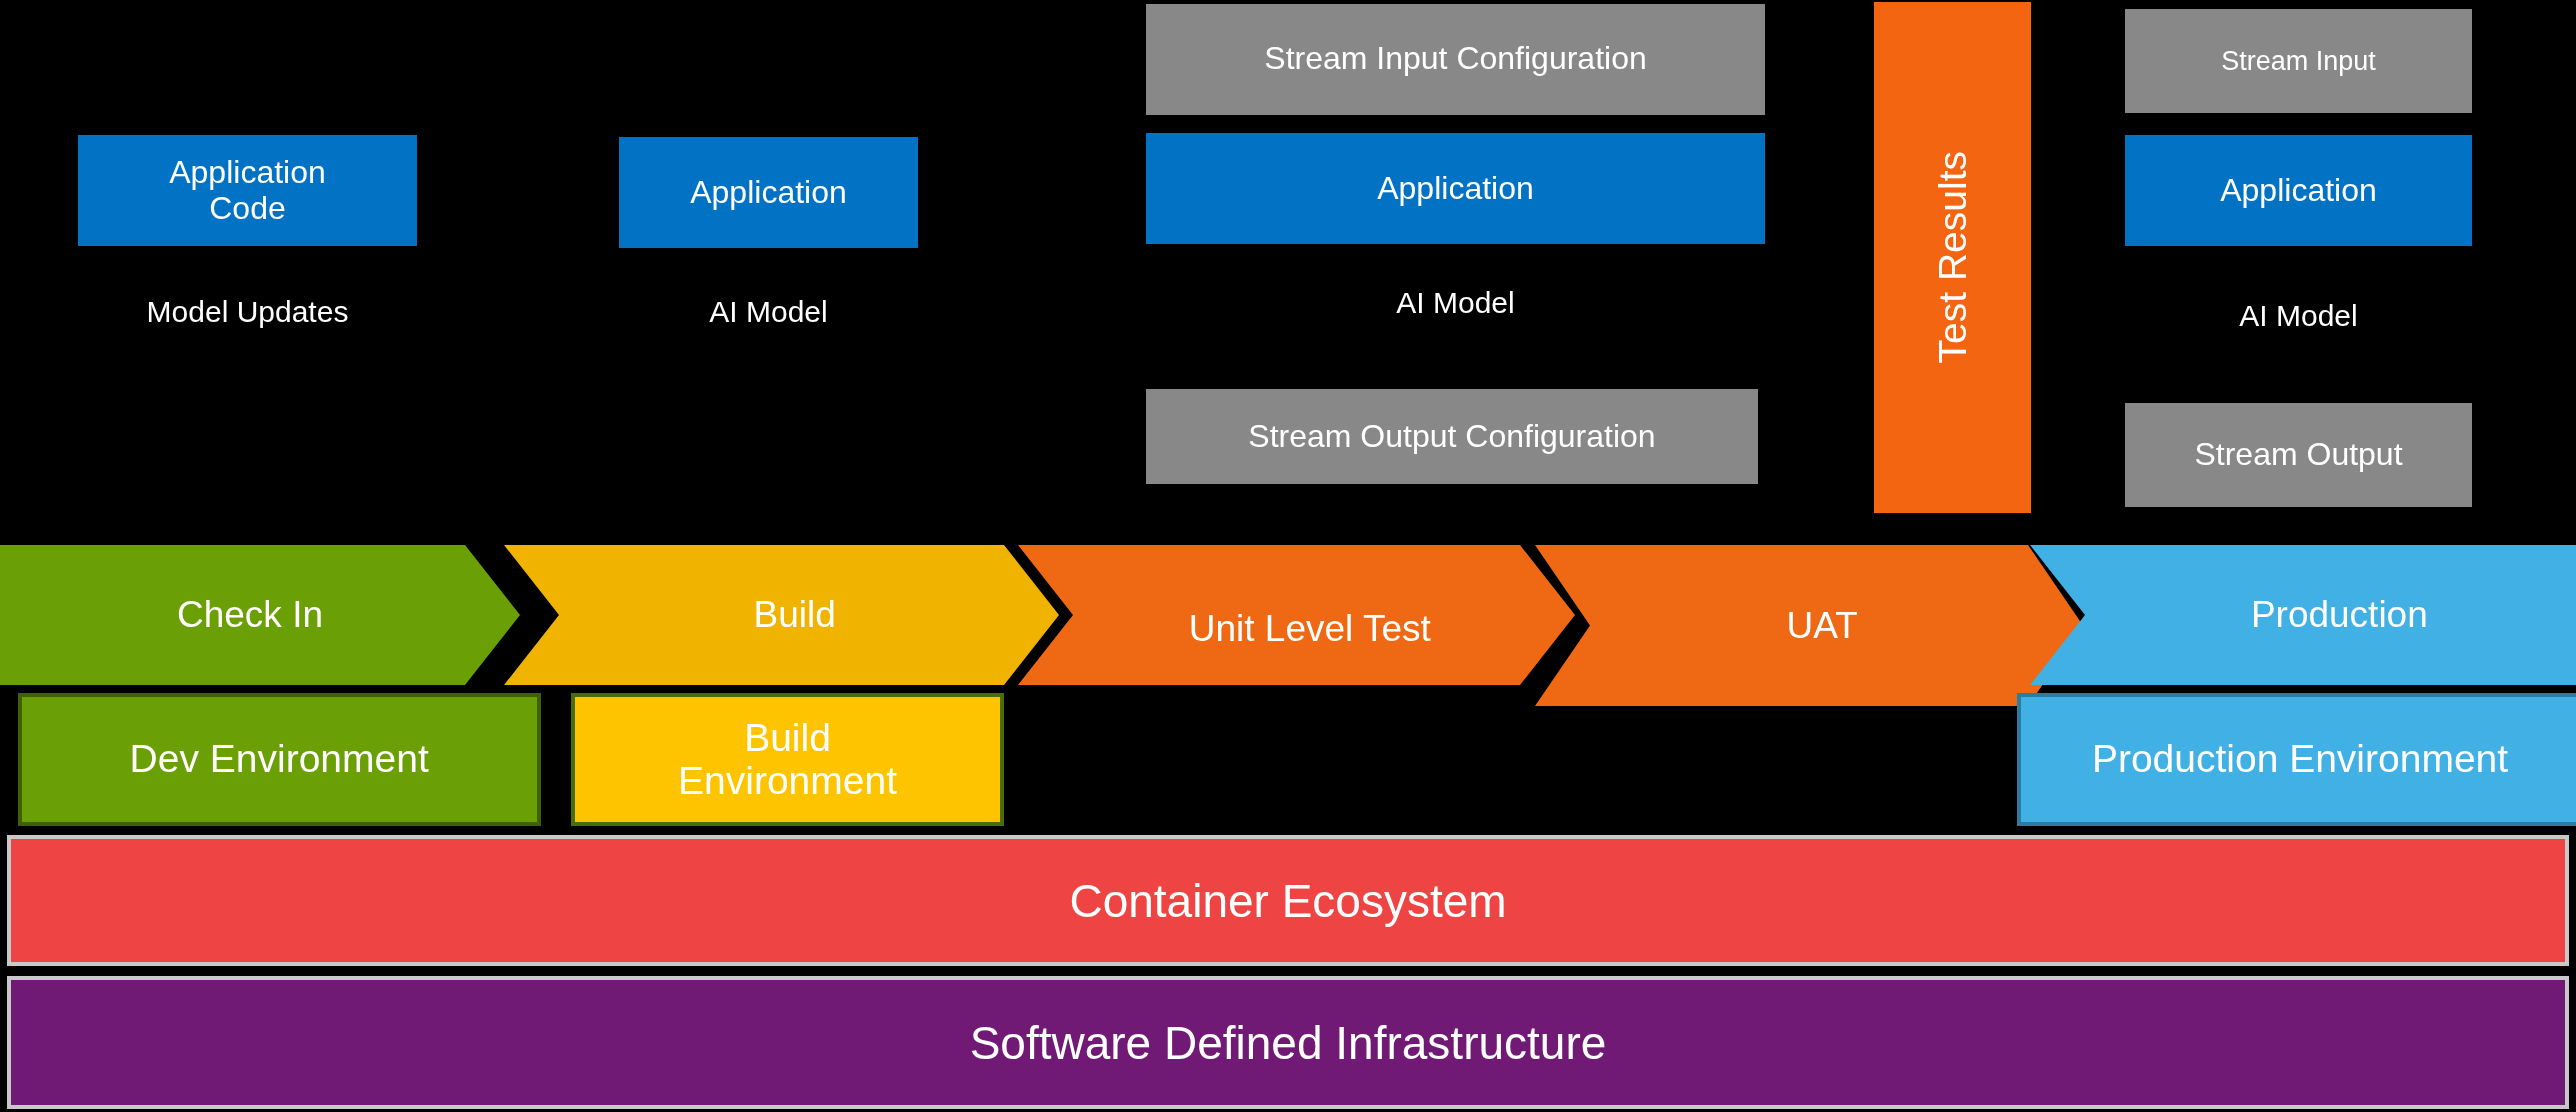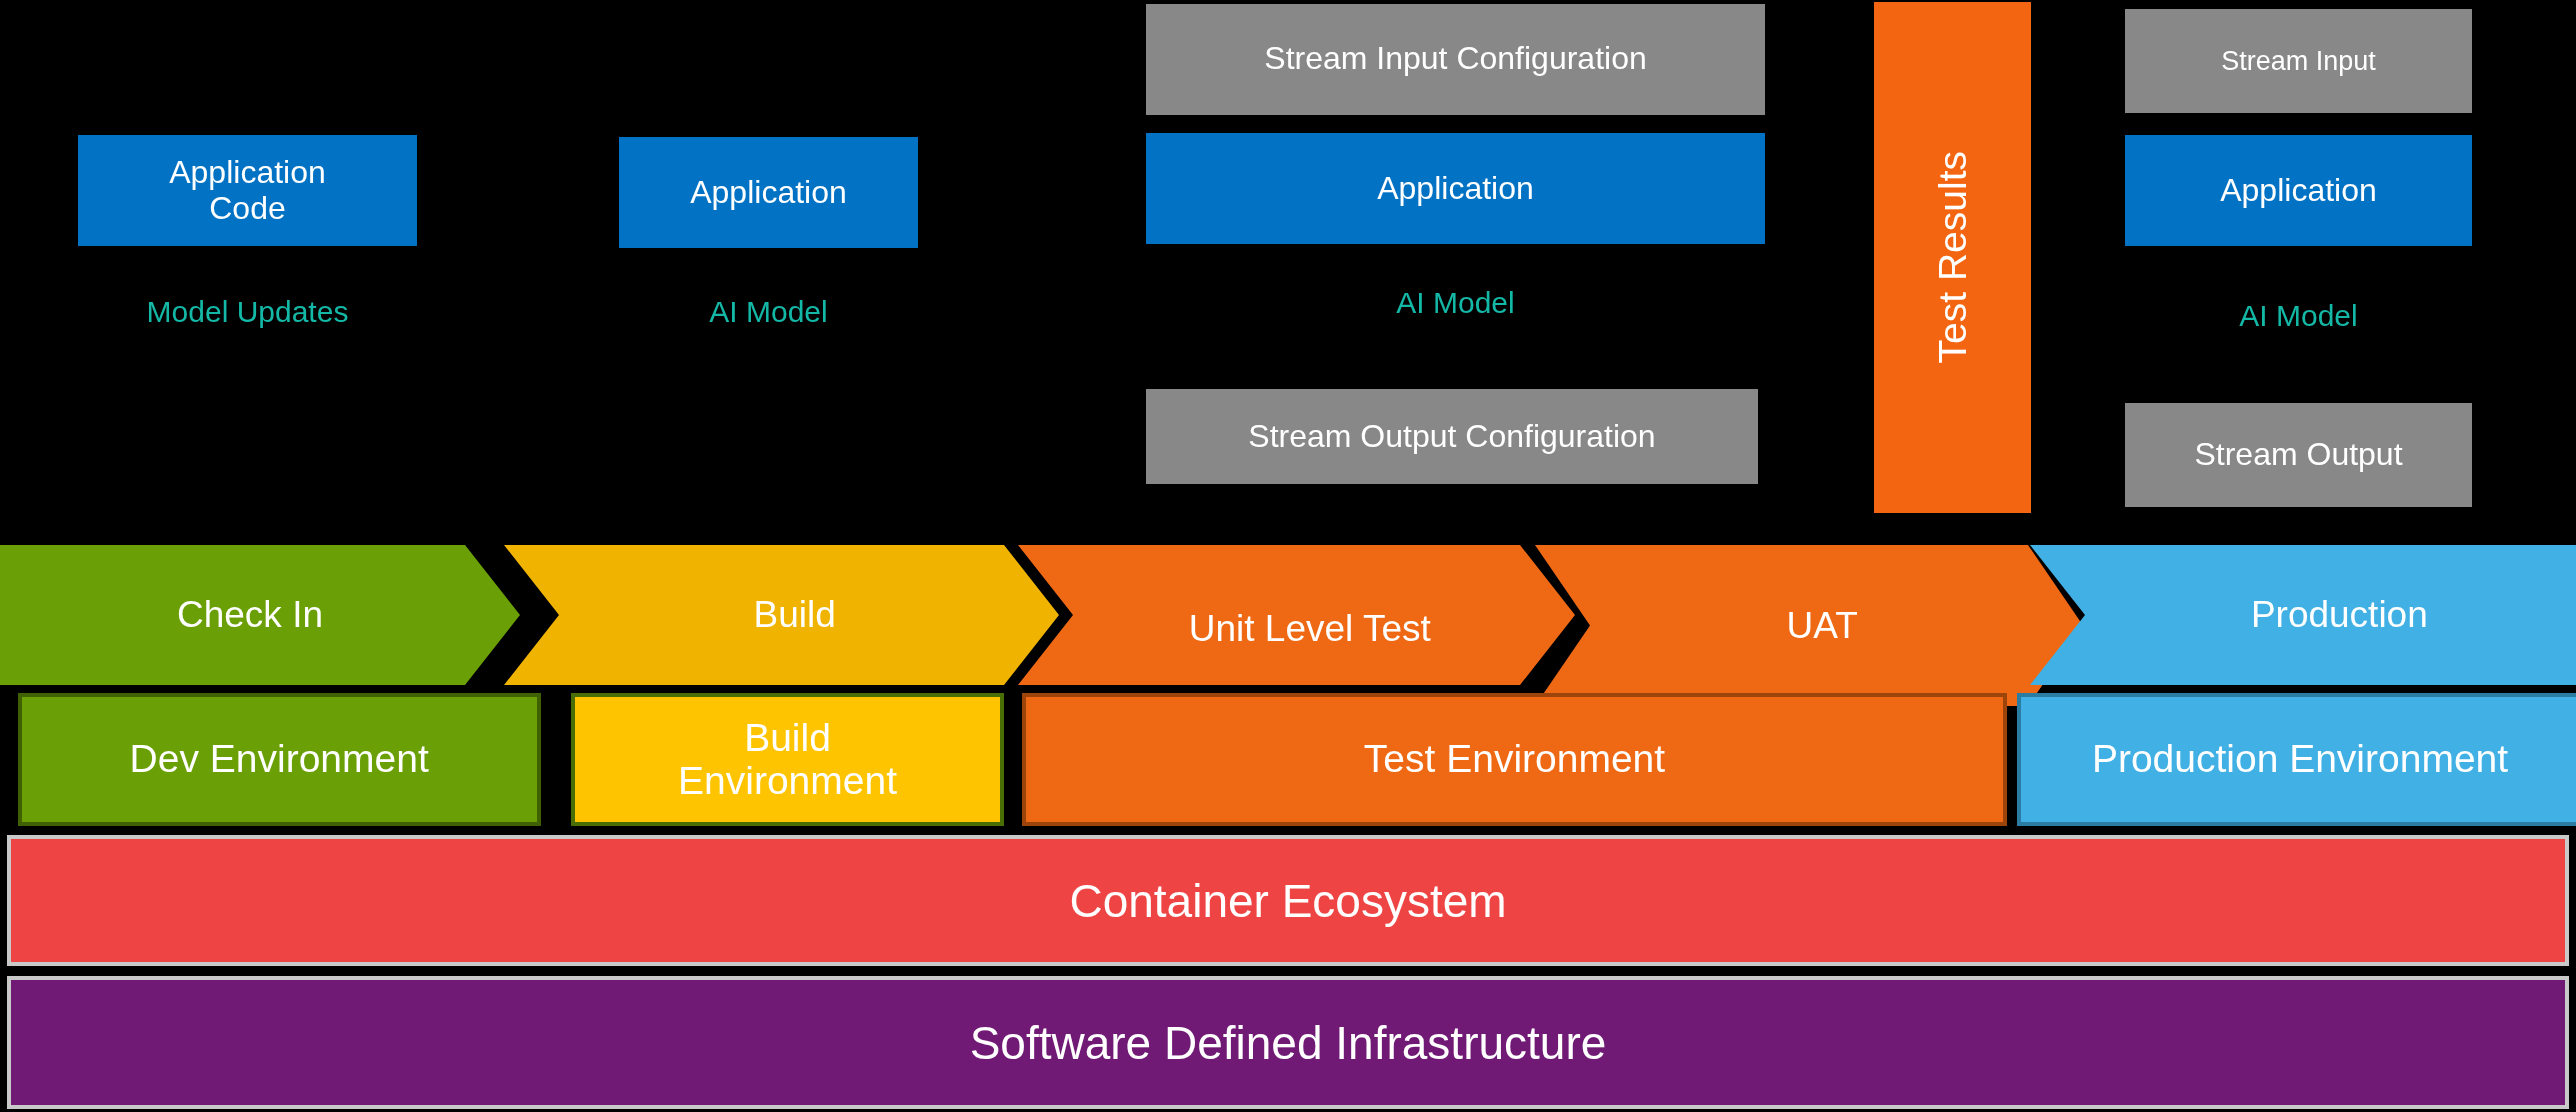--- a/index.html
+++ b/index.html
@@ -25,21 +25,21 @@
     color: #ffffff;
     line-height: 1.12;
   }
   
   .art-blue   { background: #0272C4; }
   .art-gray   { background: #888888; }
   .art-orange { background: #F36511; }
 
   .label-free {
     position: absolute;
-    color: #14b8a6;
+    color: #ffffff;
     text-align: center;
     display: flex;
     align-items: center;
     justify-content: center;
   }
 
   
   .vert-text {
     writing-mode: vertical-rl;
     transform: rotate(180deg);
@@ -161,23 +161,20 @@
     <span>Dev Environment</span>
   </div>
 
   <div class="env env-amber" style="left:571px; top:693px; width:433px; height:133px; font-size:39px;">
     <span>
       <span>Build</span><br>
       <span>Environment</span>
     </span>
   </div>
 
-  <div class="env env-orange" style="left:1022px; top:693px; width:985px; height:133px; font-size:39px;">
-    <span>Test Environment</span>
-  </div>
 
   <div class="env env-blue" style="left:2017px; top:693px; width:566px; height:133px; font-size:39px;">
     <span>Production Environment</span>
   </div>
 
   <div class="found found-red" style="left:7px; top:835px; width:2562px; height:131px; font-size:46px;">
     <span>Container Ecosystem</span>
   </div>
 
   <div class="found found-purple" style="left:7px; top:976px; width:2562px; height:133px; font-size:46px;">

